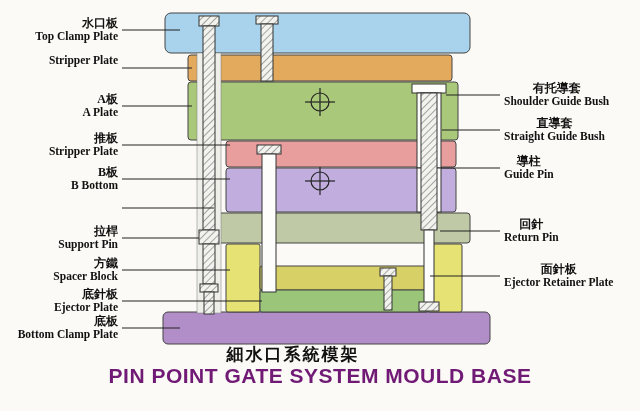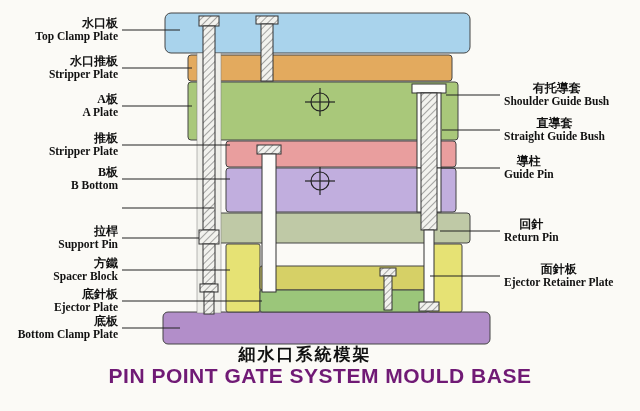--- a/index.html
+++ b/index.html
@@ -5,21 +5,21 @@
   html,body{margin:0;padding:0;}
   body{width:640px;height:411px;background:#fbfaf6;position:relative;overflow:hidden;
        font-family:"Liberation Serif", serif;}
   .stage{position:absolute;left:0;top:0;width:640px;height:411px;}
   svg.diagram{position:absolute;left:0;top:0;}
   .lbl{position:absolute;font-weight:bold;color:#111;}
   .lbl .cn{display:block;font-size:12px;line-height:14px;}
   .lbl .en{display:block;font-size:11.5px;line-height:13px;white-space:nowrap;}
   .lbl.left{left:2px;width:116px;text-align:right;}
   .lbl.right{left:504px;text-align:center;}
-  .title-cn{position:absolute;left:12px;top:343px;width:586px;text-align:center;
+  .title-cn{position:absolute;left:0;top:343px;width:586px;text-align:center;
             font-size:17px;font-weight:bold;color:#111;letter-spacing:2px;}
   .title-en{position:absolute;left:0;top:364px;width:640px;text-align:center;
             font-family:"Liberation Sans", sans-serif;
             font-size:21px;font-weight:bold;color:#701a75;letter-spacing:0.5px;}
 </style>
 </head>
 <body>
 
 <div class="stage">
 
@@ -112,21 +112,20 @@
       <line x1="440" y1="231" x2="500" y2="231"></line>
       <line x1="430" y1="276" x2="500" y2="276"></line>
     </g>
   </svg>
 
   <div class="lbl left" style="top:16px">
     <span class="cn">水口板</span>
     <span class="en">Top Clamp Plate</span>
   </div>
   <div class="lbl left" style="top:54px">
-    <span class="cn">水口推板</span>
     <span class="en">Stripper Plate</span>
   </div>
   <div class="lbl left" style="top:92px">
     <span class="cn">A板</span>
     <span class="en">A Plate</span>
   </div>
   <div class="lbl left" style="top:131px">
     <span class="cn">推板</span>
     <span class="en">Stripper Plate</span>
   </div>

